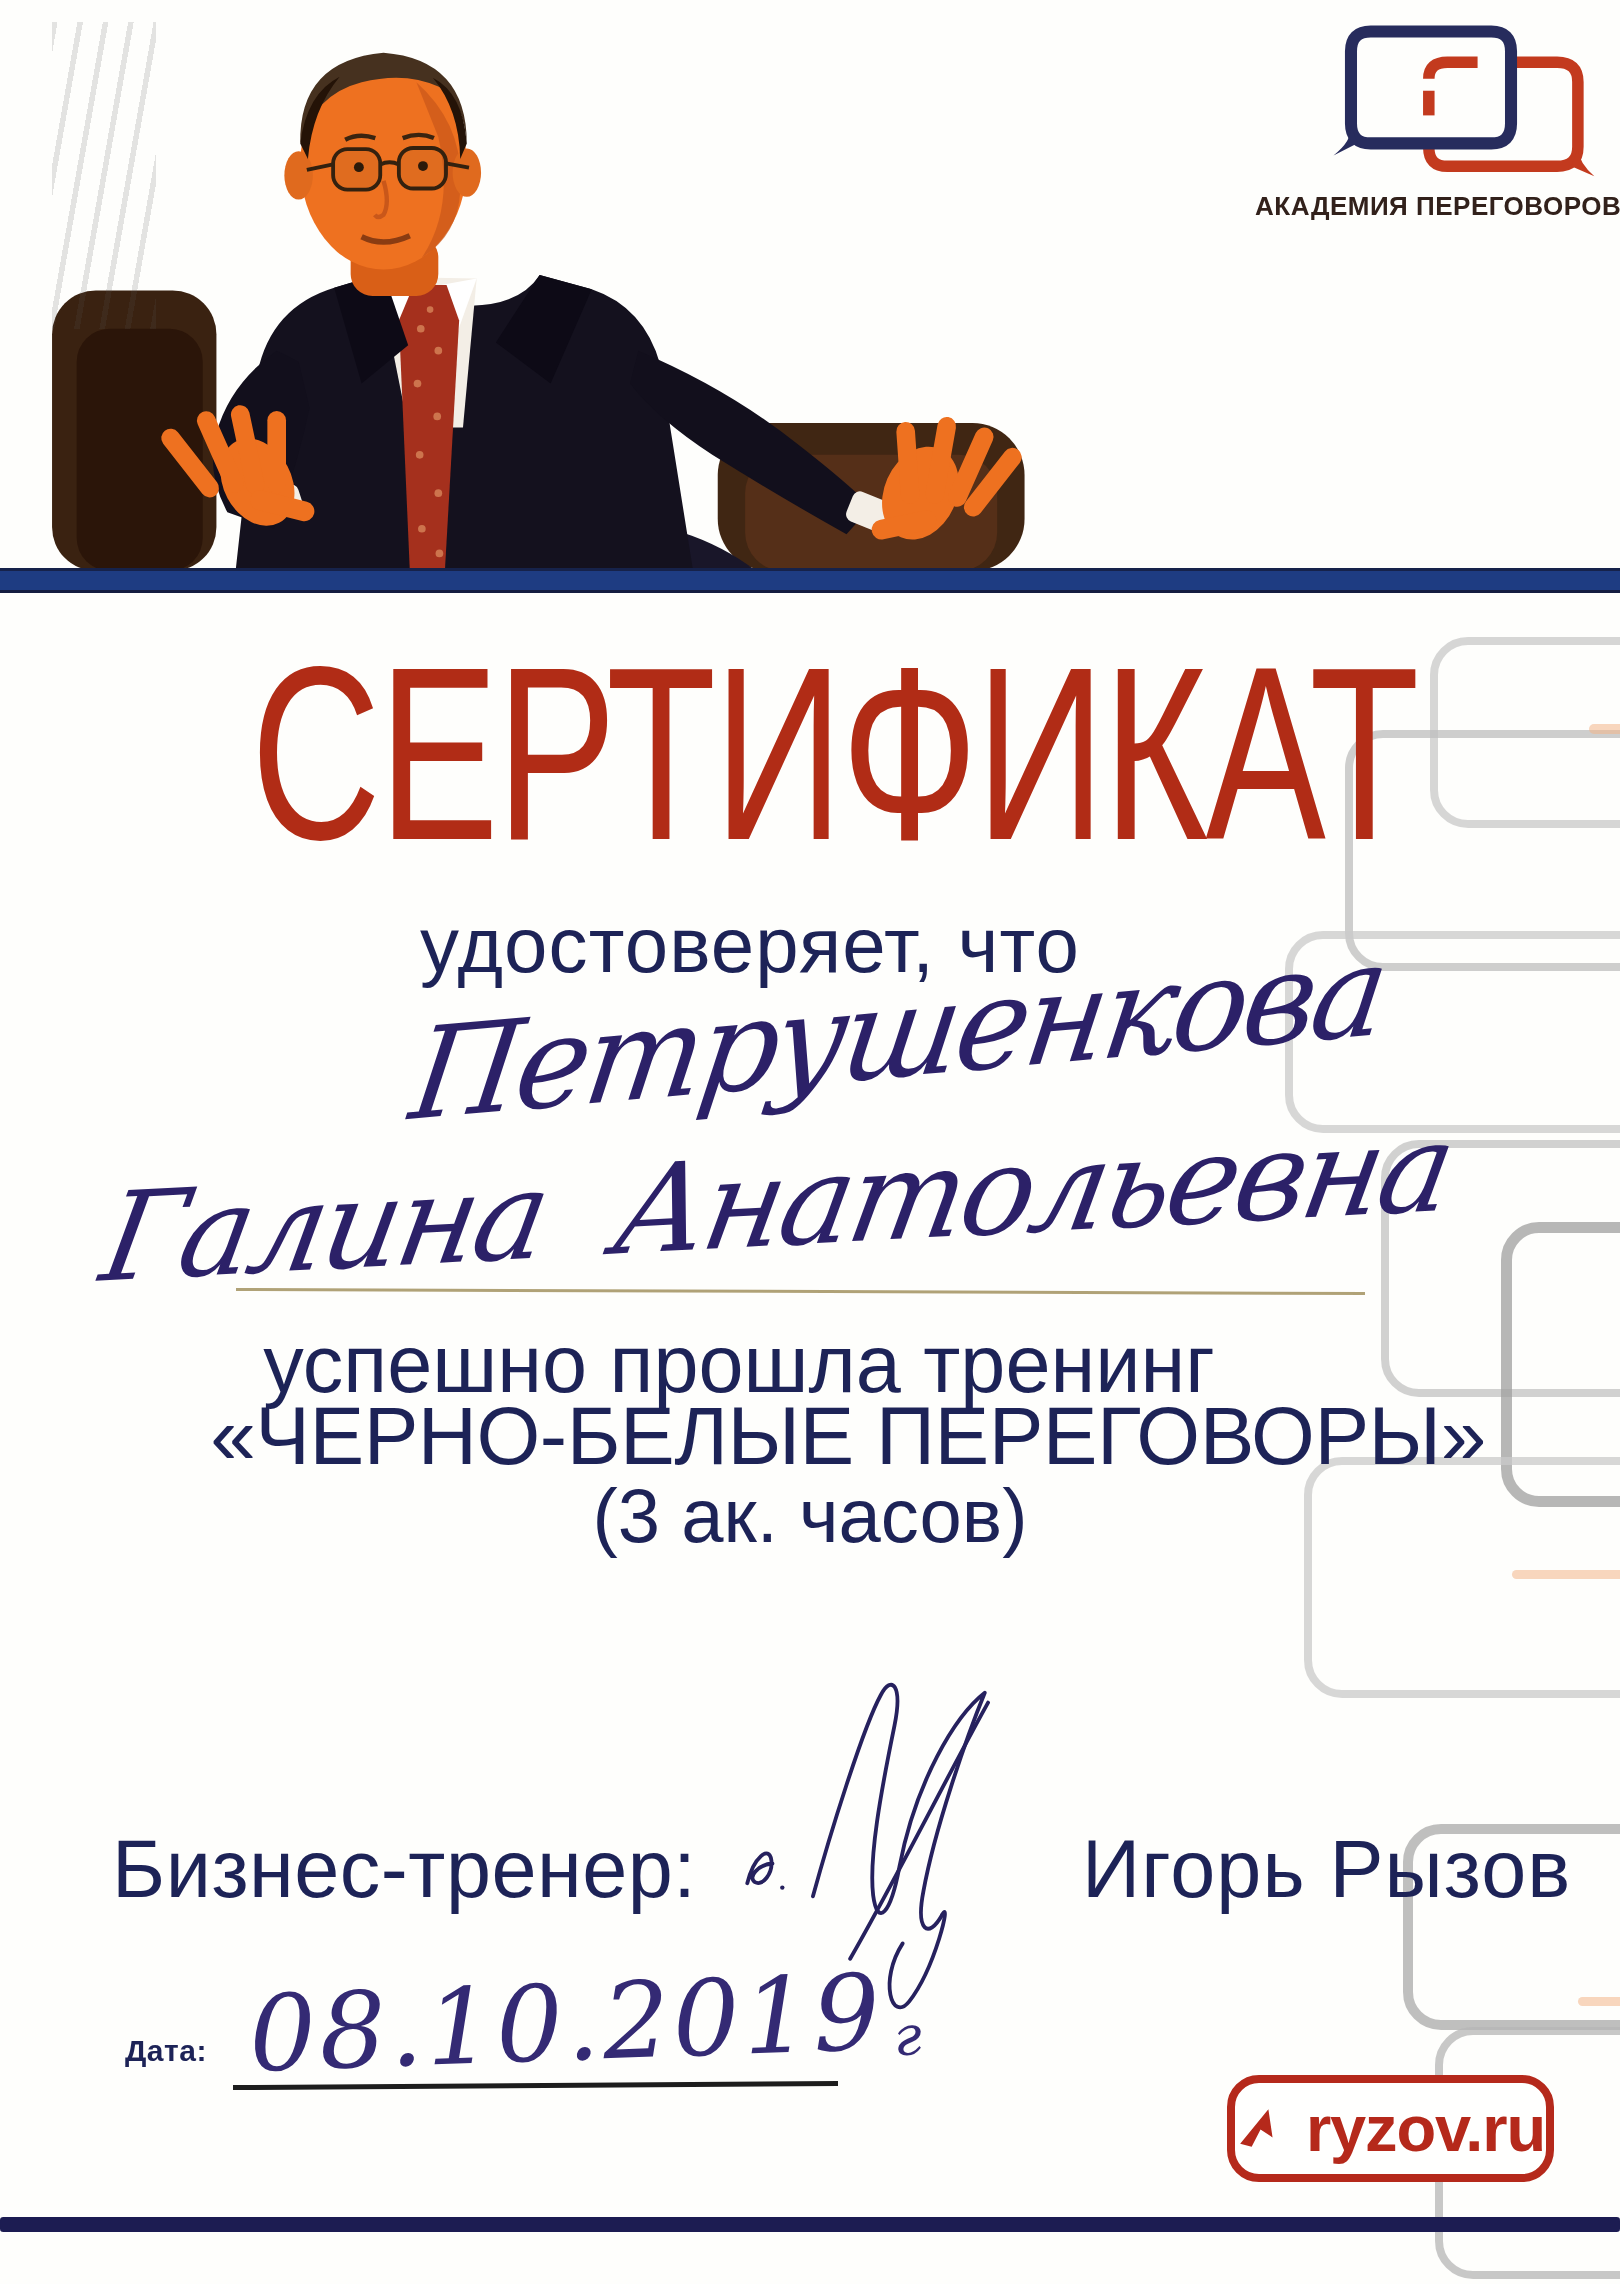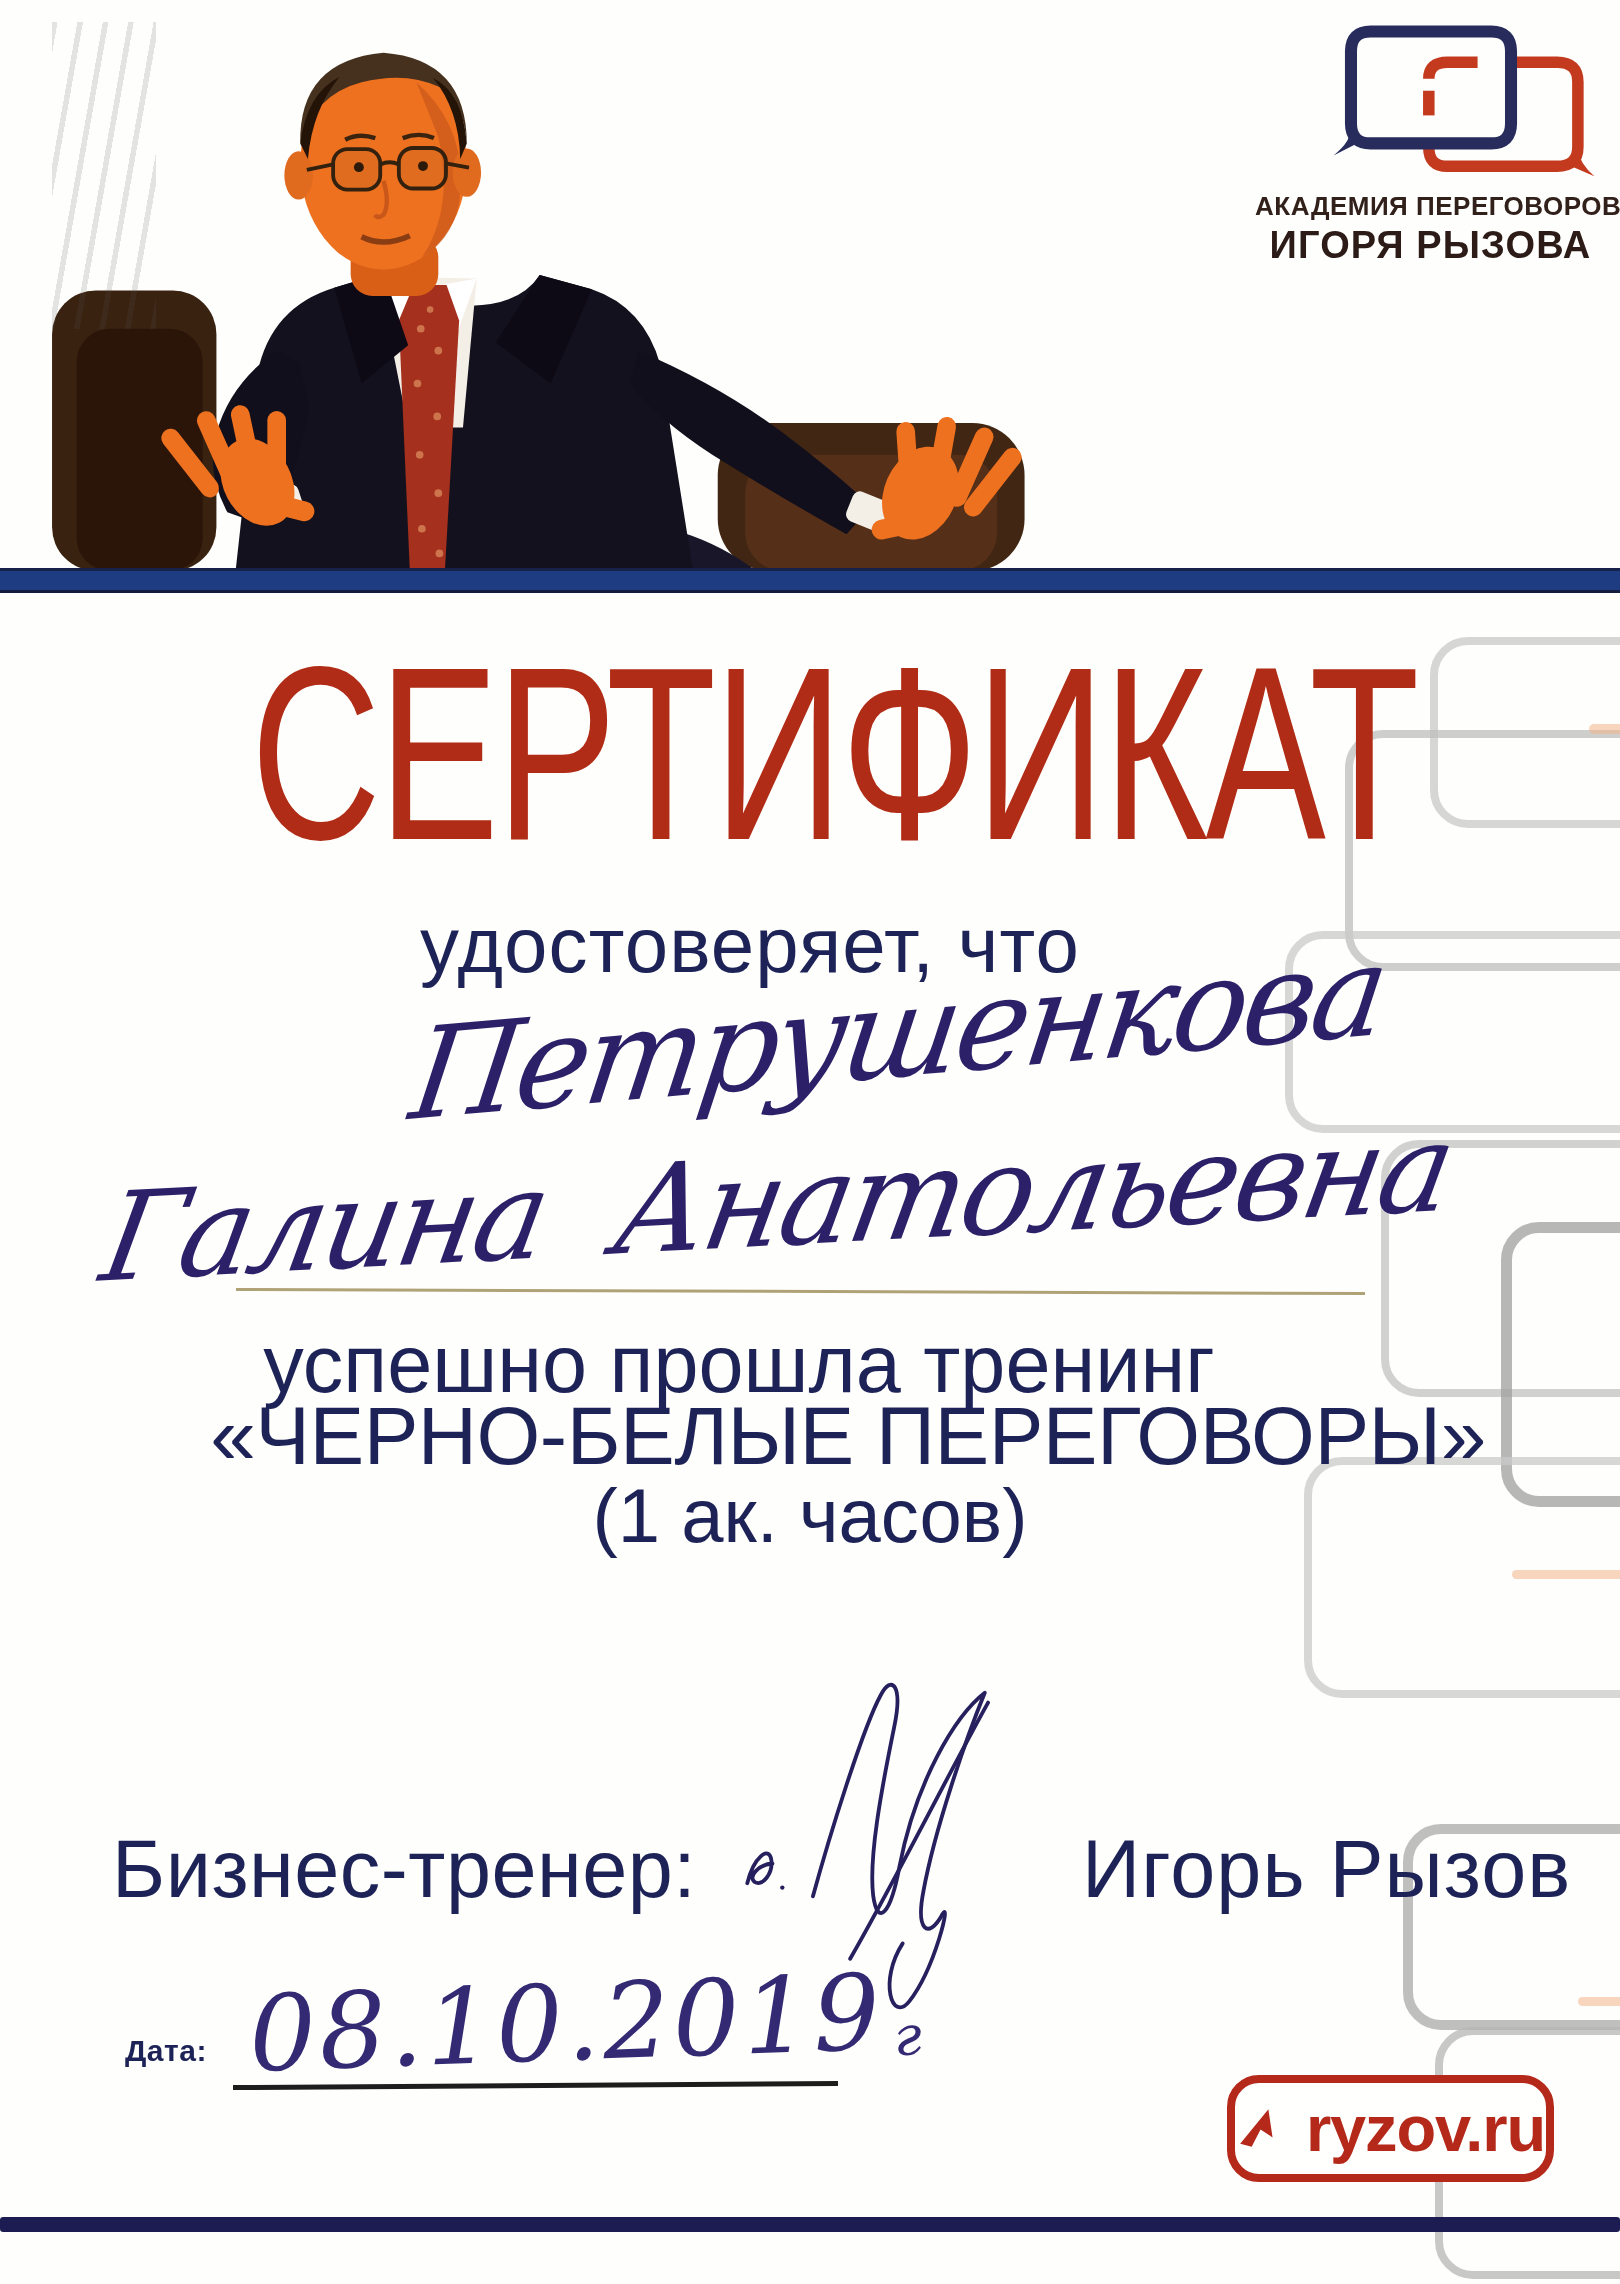--- a/index.html
+++ b/index.html
@@ -171,21 +171,20 @@
       <path d="M306 118 Q306 88 340 88 L395 88"></path>
       <path d="M306 140 L306 185"></path>
       <path d="M460 88 L540 88 Q578 88 578 124 L578 242 Q578 278 540 278 L340 278 Q306 278 306 244 L306 232"></path>
     </g>
     <path d="M566 278 L608 296 Q580 272 578 246 Z" fill="#c33a1e"></path>
 
     <path d="M200 32 L420 32 Q456 32 456 68 L456 200 Q456 236 420 236 L200 236 Q164 236 164 200 L164 68 Q164 32 200 32 Z" stroke="#272c5d" stroke-width="22" fill="none"></path>
     <path d="M176 236 L132 258 Q166 232 164 204 Z" fill="#272c5d"></path>
   </svg>
   <div class="logo-line1">АКАДЕМИЯ ПЕРЕГОВОРОВ</div>
-  <div class="logo-line2">ИГОРЯ РЫЗОВА</div>
 </div>
 
 <div class="abs band"></div>
 
 <div class="wm wm1"></div>
 <div class="wm wm2"></div>
 <div class="wm wm3"></div>
 <div class="wm wm4"></div>
 <div class="wm wm5"></div>
 <div class="wm wm6"></div>
@@ -199,21 +198,21 @@
 <div class="abs title"><span>СЕРТИФИКАТ</span></div>
 
 <div class="abs certifies navy">удостоверяет, что</div>
 
 <div class="abs script surname">Петрушенкова</div>
 <div class="abs script givenname">Галина Анатольевна</div>
 <div class="abs name-underline"></div>
 
 <div class="abs bodyline1 navy">успешно прошла тренинг</div>
 <div class="abs bodyline2 navy">«ЧЕРНО-БЕЛЫЕ ПЕРЕГОВОРЫ»</div>
-<div class="abs bodyline3 navy">(1 ак. часов)</div>
+<div class="abs bodyline3 navy">(3 ак. часов)</div>
 
 <div class="abs trainer-label navy">Бизнес-тренер:</div>
 
 <svg class="abs signature" viewBox="0 0 670 720" aria-hidden="true">
   <g stroke="#26215e" stroke-width="7" fill="none" stroke-linecap="round" stroke-linejoin="round">
     <path d="M108 428 C120 380 148 358 152 386 C155 410 136 434 122 426 C108 417 128 394 154 392"></path>
     <circle cx="172" cy="436" r="4" fill="#26215e" stroke="none"></circle>
     <path d="M228 452 C258 342 320 142 352 84 C372 46 392 66 377 140 C352 262 330 382 338 450 C346 510 370 484 386 398 C416 242 488 122 542 80 C506 168 450 332 430 442 C416 514 438 532 464 486"></path>
     <path d="M296 566 C380 420 480 220 548 98"></path>
     <path d="M464 486 C482 452 452 582 404 644 C372 684 348 606 392 538"></path>

